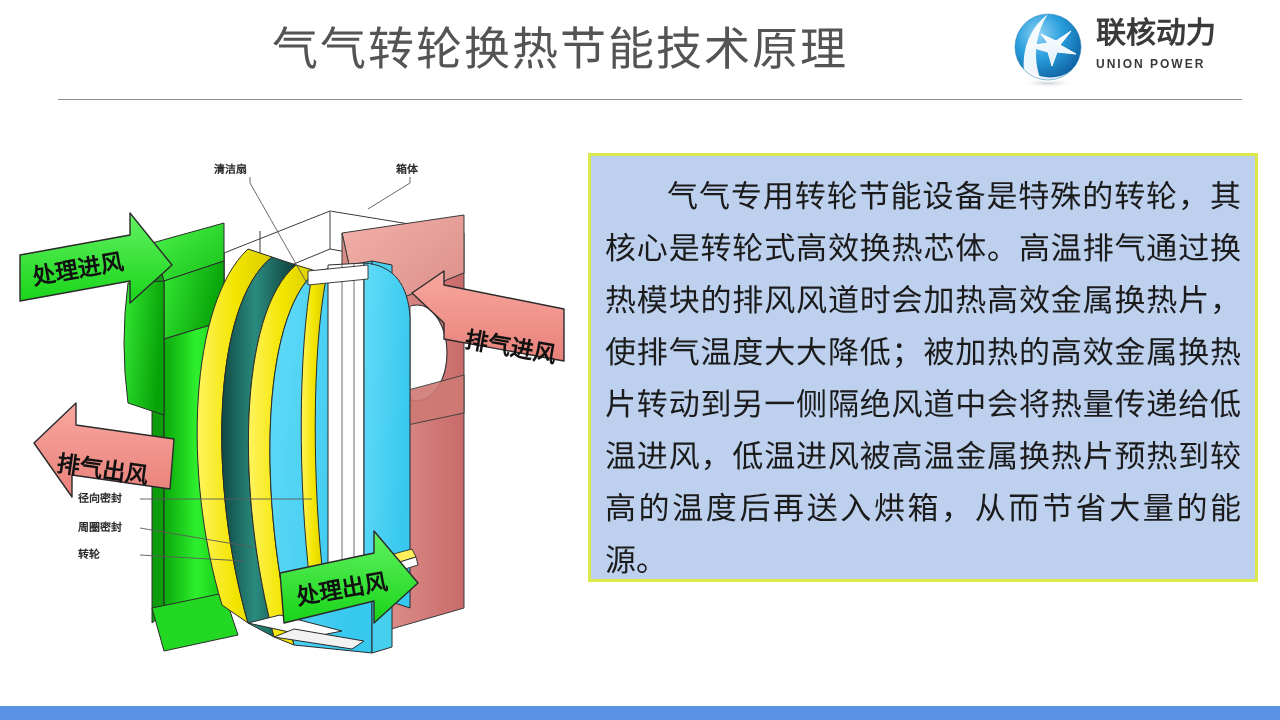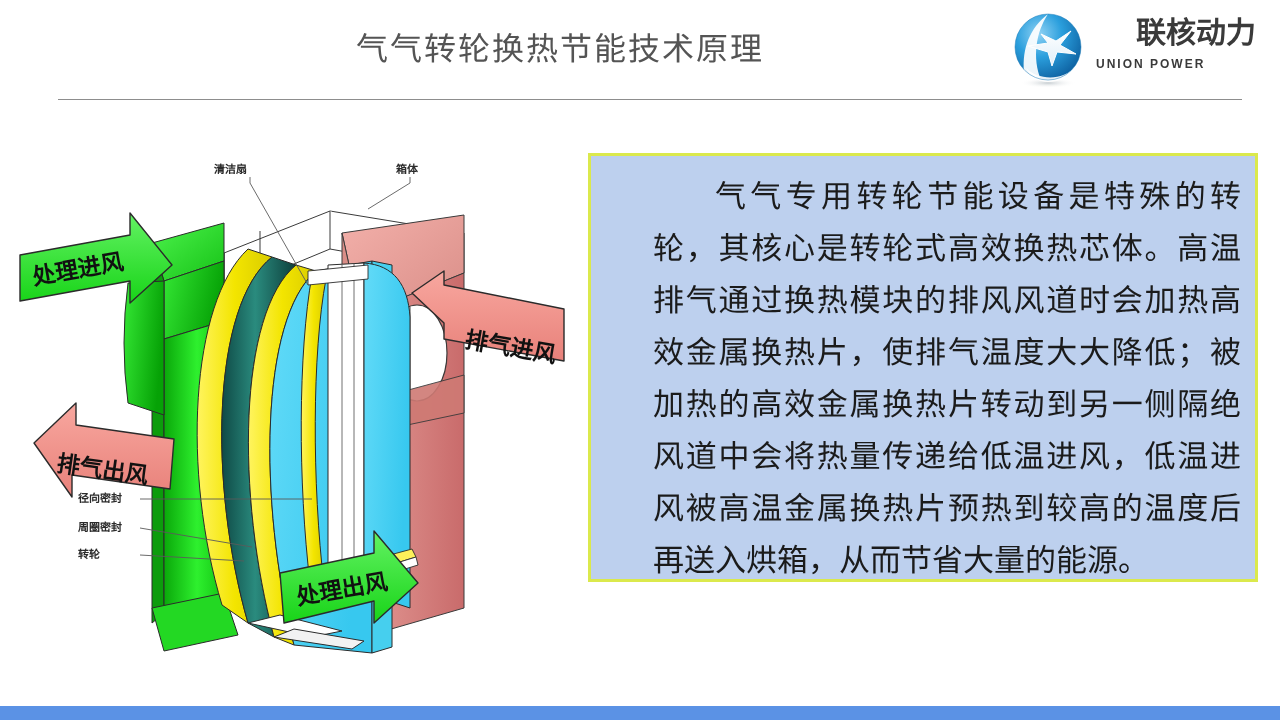--- a/index.html
+++ b/index.html
@@ -22,21 +22,21 @@
     left: 0; top: 0;
     width: 1280px;
     height: 104px;
   }
   #page-title {
     position: absolute;
     left: 150px;
     top: 18px;
     width: 820px;
     text-align: center;
-    font-size: 32px;
+    font-size: 46px;
     line-height: 62px;
     letter-spacing: 2px;
     color: #545454;
     font-weight: 400;
     white-space: nowrap;
     font-family: "DejaVu Sans", "Liberation Sans", sans-serif;
   }
   #header-divider {
     position: absolute;
     left: 58px;
@@ -66,21 +66,20 @@
     width: 160px;
   }
   #logo-name-cn {
     font-size: 30px;
     line-height: 34px;
     font-weight: bold;
     color: #3a3a3a;
     letter-spacing: 0px;
     font-family: "DejaVu Sans", "Liberation Sans", sans-serif;
     white-space: nowrap;
-    text-align: right;
   }
   #logo-name-en {
     margin-top: 4px;
     font-size: 12px;
     line-height: 20px;
     font-weight: bold;
     color: #3a3a3a;
     letter-spacing: 2.0px;
     font-family: "Liberation Sans", sans-serif;
     white-space: nowrap;
@@ -98,21 +97,20 @@
 
   #description-panel {
     position: absolute;
     left: 588px;
     top: 153px;
     width: 670px;
     height: 429px;
     background: #bdd0ee;
     border: 3px solid #dbe94c;
     box-sizing: border-box;
-    padding-left: 48px;
   }
   #description-text {
     margin: 0;
     padding: 14px 14px 0 14px;
     text-indent: 2em;
     font-size: 31px;
     line-height: 52px;
     color: #1b1b1b;
     font-family: "DejaVu Sans", "Liberation Sans", sans-serif;
     text-align: justify;

